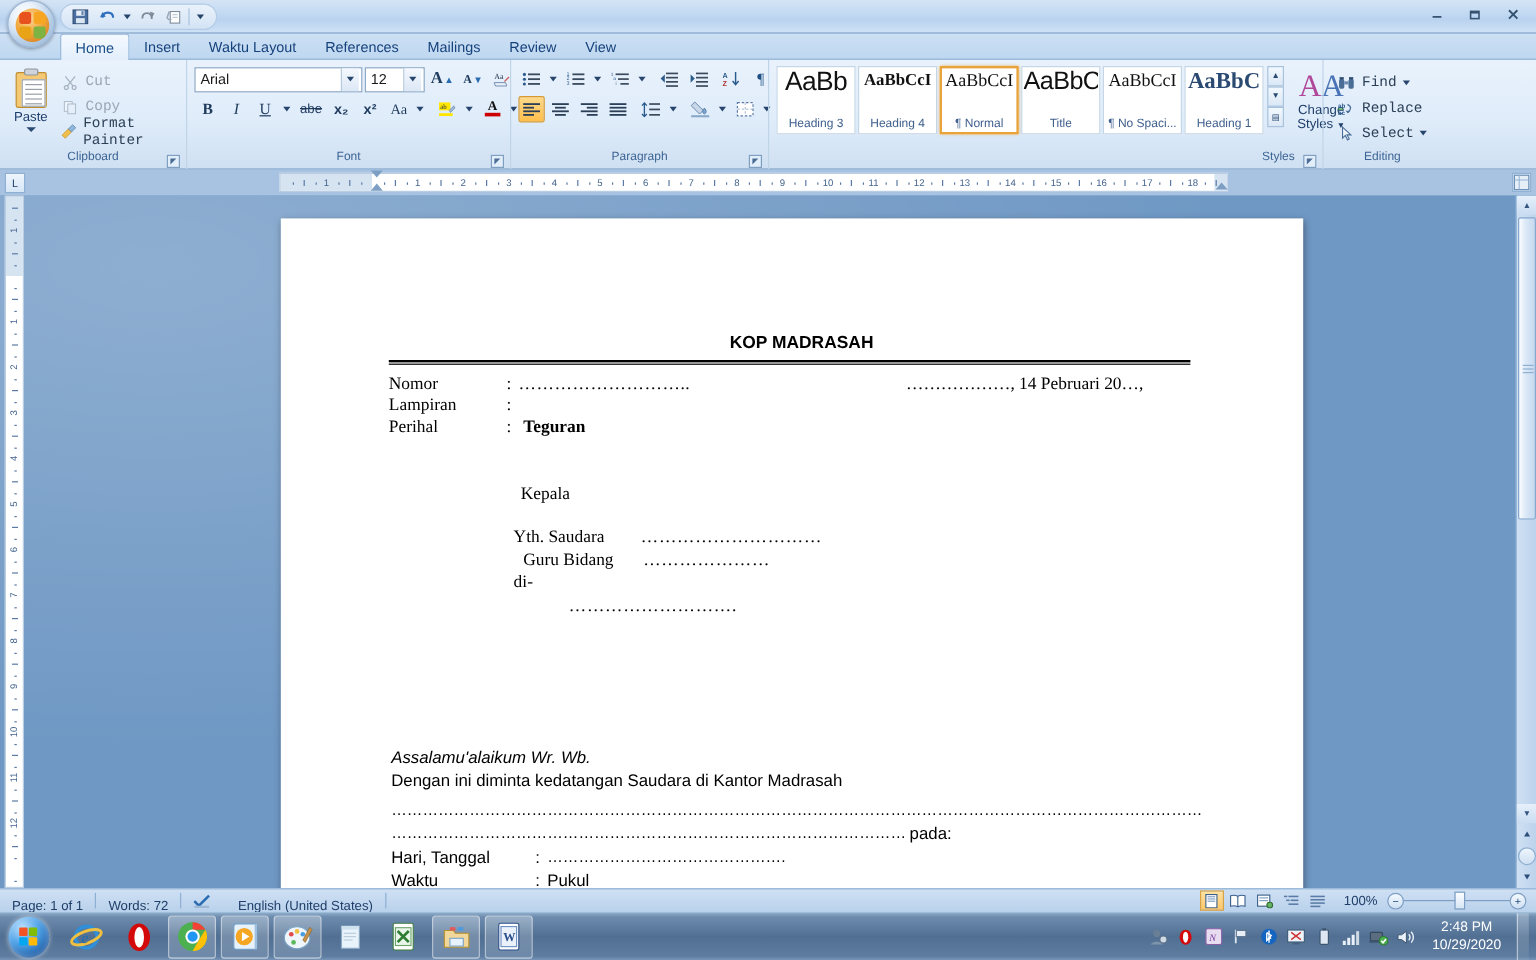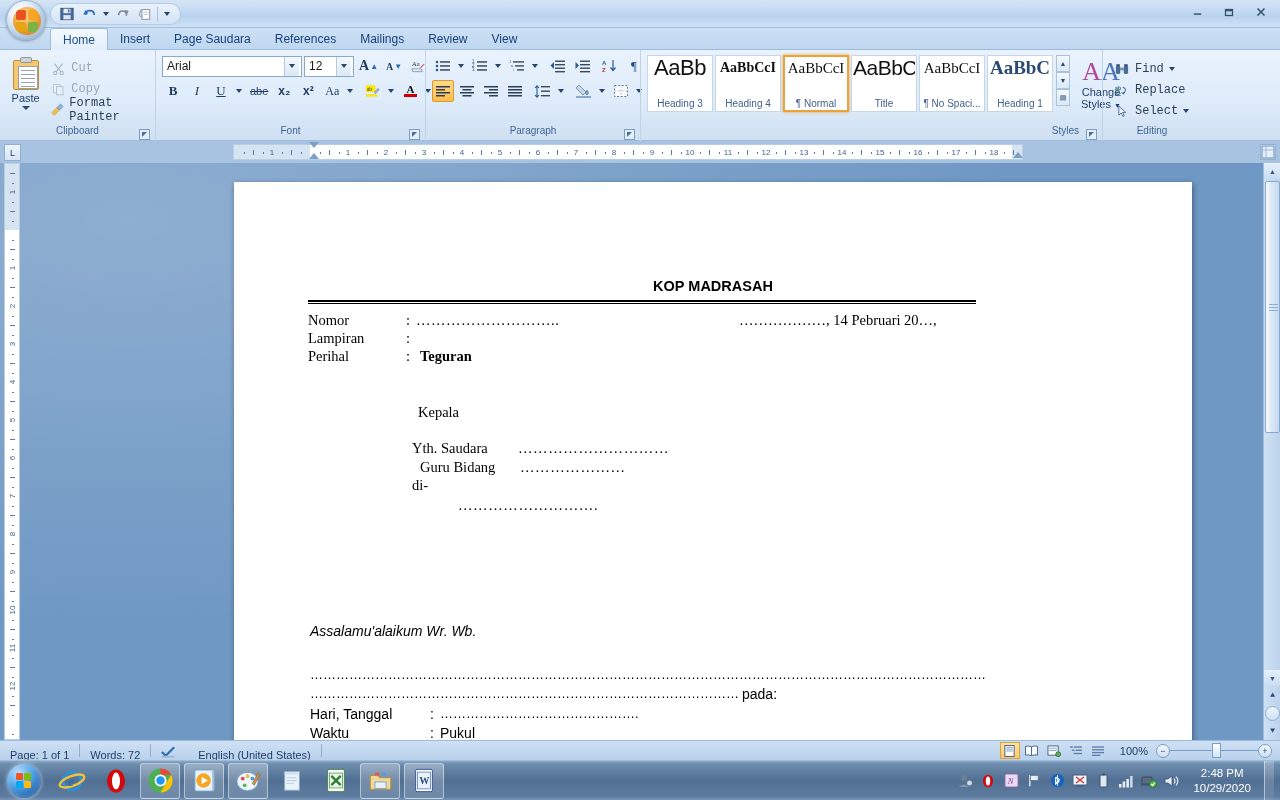--- a/index.html
+++ b/index.html
@@ -173,22 +173,22 @@
     background:#6f98c4;
     background-image: radial-gradient(ellipse at 10% 10%, rgba(255,255,255,.22) 0%, rgba(255,255,255,0) 55%);
     overflow:hidden; }
   .vruler { position:absolute; left:4px; top:0; width:16px; bottom:0; background:#fff;
     border:1px solid #b9cee3; font-size:8px; color:#44648f; }
   .vruler .vgray { position:absolute; left:0; right:0; background:#d6e3f0; }
   .vruler .vnum { position:absolute; left:50%; transform:translate(-50%,-50%) rotate(-90deg); }
   .vruler .vdot { position:absolute; left:7px; width:2px; height:1px; background:#5b7ba6; }
   .vruler .vmd  { position:absolute; left:5px; width:5px; height:1px; background:#5b7ba6; }
 
-  .page { position:absolute; left:234px; top:19px; width:958px; height:560px;
-    background:#fff; box-shadow:1px 2px 6px rgba(0,0,0,.4); }
+  .page { position:absolute; left:234px; top:19px; width:852px; height:560px;
+    background:#fff; box-shadow:1px 2px 6px rgba(0,0,0,.4);padding-left:16px; }
 
   .doc { position:relative; width:100%; height:100%; color:#000; }
 
   .kop { position:absolute; left:0; right:0; top:96px; text-align:center;
     font-family:"Liberation Sans", sans-serif; font-weight:bold; font-size:14.5px; }
   .kop-rule { position:absolute; left:74px; width:668px; top:118px;
     border-top:2px solid #000; border-bottom:1px solid #000; height:4px; }
 
   .dline { position:absolute; font-family:"Liberation Serif", serif; font-size:14.5px; white-space:pre; }
 
@@ -326,21 +326,21 @@
         <svg width="12" height="12" viewBox="0 0 12 12">
           <path d="M2.5 2.5 L9.5 9.5 M9.5 2.5 L2.5 9.5" stroke="#35536f" stroke-width="1.6" fill="none"></path>
         </svg>
       </div>
     </div>
   </div>
 
   <div class="tabstrip">
     <div class="tab active">Home</div>
     <div class="tab">Insert</div>
-    <div class="tab">Page Saudara</div>
+    <div class="tab">Waktu Layout</div>
     <div class="tab">References</div>
     <div class="tab">Mailings</div>
     <div class="tab">Review</div>
     <div class="tab">View</div>
   </div>
 
   <div class="ribbon">
 
     <div class="group clip-grp">
       <div class="group-body">
@@ -923,20 +923,21 @@
         <div class="dline" style="left:178px; top:258px;">Yth. Saudara</div>
         <div class="dline" style="left:284px; top:258px; letter-spacing:.6px;">…………………………</div>
 
         <div class="dline" style="left:186px; top:277px;">Guru Bidang</div>
         <div class="dline" style="left:286px; top:277px; letter-spacing:.6px;">…………………</div>
 
         <div class="dline" style="left:178px; top:295px;">di-</div>
         <div class="dline" style="left:224px; top:315px; letter-spacing:.6px;">……………………….</div>
 
         <div class="dline arial" style="left:76px; top:441px; font-style:italic;">Assalamu'alaikum Wr. Wb.</div>
+        <div class="dline arial" style="left:76px; top:460px;">Dengan ini diminta kedatangan Saudara di Kantor Madrasah</div>
 
         <div class="dline arial" style="left:76px; top:485px; font-size:13px;">…………………………………………………………………………………………………………………………………………</div>
         <div class="dline arial" style="left:76px; top:504px; font-size:13px;">………………………………………………………………………………………</div>
         <div class="dline arial" style="left:508px; top:504px;">pada:</div>
 
         <div class="dline arial" style="left:76px; top:524px;">Hari, Tanggal</div>
         <div class="dline arial" style="left:196px; top:524px;">:</div>
         <div class="dline arial" style="left:206px; top:524px; font-size:13px;">……………………………………….</div>
 
         <div class="dline arial" style="left:76px; top:543px;">Waktu</div>

